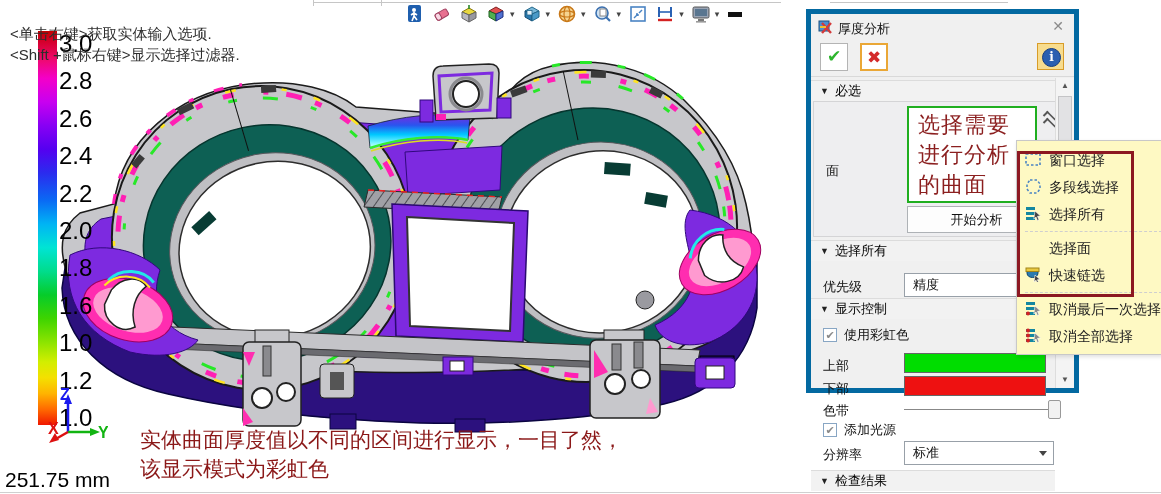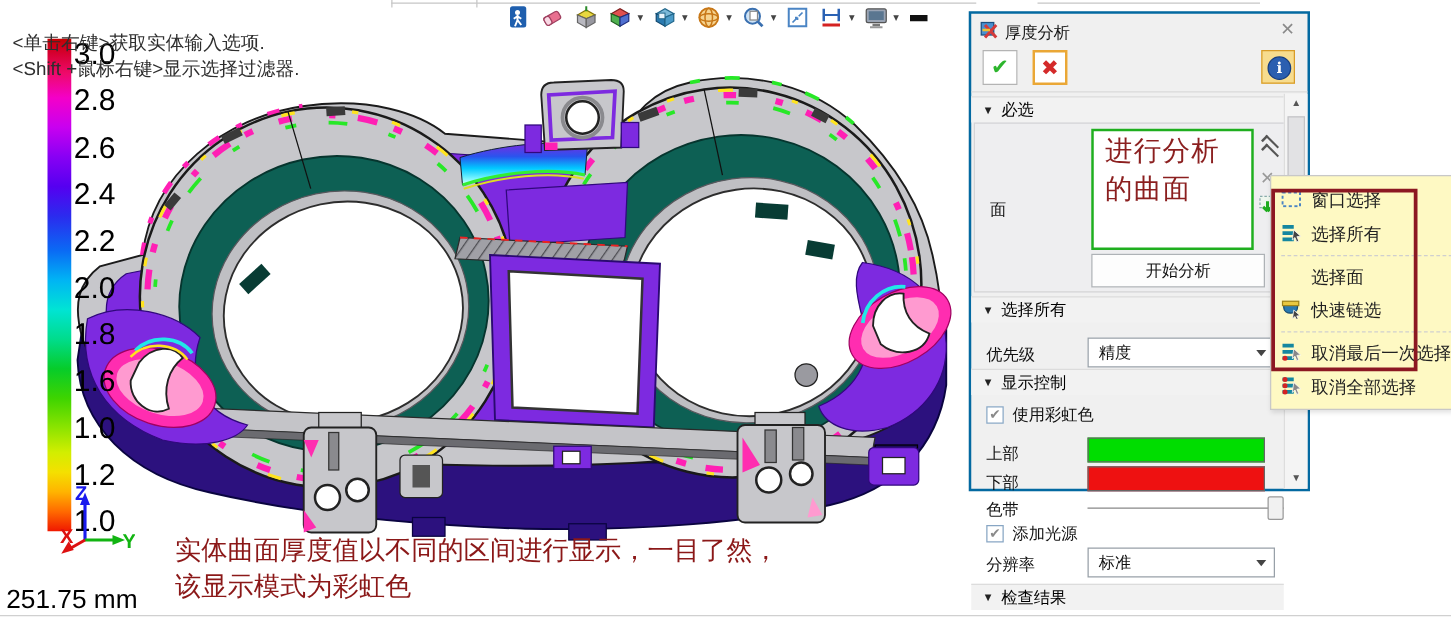--- a/index.html
+++ b/index.html
@@ -16,22 +16,22 @@
            font-family:Liberation Sans, sans-serif}
   .measure{left:5px;top:468px;font-size:21px;color:#000}
   
   .toolbar{left:405px;top:2px;height:24px;display:flex;align-items:center;gap:7px}
   .tbi{width:20px;height:20px;display:inline-block}
   .tb-caret{font-size:9px;color:#444;margin-left:-3px}
   .chrome{background:#c6c6c6}
   
   #model{left:0;top:0}
   
-  .panel{left:775px;top:9px;width:273px;height:384px;background:#f0f0f0;
-         border:2px solid #0369a1;box-sizing:border-box;font-size:13px}
+  .panel{left:806px;top:9px;width:273px;height:384px;background:#f0f0f0;
+         border:5px solid #0369a1;box-sizing:border-box;font-size:13px}
   .ptitle{left:0;top:0;right:0;height:26px}
   .ptitle .t{position:absolute;left:27px;top:6px;font-size:13px;color:#111}
   .pclose{right:10px;top:4px;font-size:14px;color:#8a8a8a}
   .pbtn{width:28px;height:28px;background:#fff;border:1px solid #b4b4b4;box-sizing:border-box;
         text-align:center;line-height:25px;font-size:17px}
   .pbtn.ok{left:9px;top:29px;color:#2db52d}
   .pbtn.cancel{left:49px;top:29px;color:#d42a2a;border:2px solid #eaa736}
   .infobtn{right:10px;top:29px;width:27px;height:27px;background:#f7dc8e;border:1px solid #d89c28;box-sizing:border-box}
   .infobtn .dot{position:absolute;left:4px;top:4px;width:17px;height:17px;border-radius:50%;
         background:#2b5fb0;border:1px solid #163d80;color:#fff;text-align:center;
@@ -321,20 +321,21 @@
     </div>
   <div class="abs hline" style="top:62px"></div>
 
   <div class="abs sec" style="top:66px">
     <span class="tri">▼</span>
     <span class="sl">必选</span>
   </div>
   <div class="abs reqbody">
     <span class="abs facelbl">面</span>
     <div class="abs greenbox">
+      <div>选择需要</div>
       <div>进行分析</div>
       <div>的曲面</div>
     </div>
     <div class="abs sideicons">
       <div>
           <div class="chev"></div>
           <div class="chev" style="margin-top:-1px"></div>
         </div>
       <div class="clr-x">✕</div>
       <svg width="18" height="18">
@@ -391,20 +392,26 @@
 </div>
 
 <div class="menu abs">
   <div class="mi">
     <span class="ic"><svg width="16" height="13">
           <rect x="1" y="1" width="14" height="11" fill="none" stroke="#4a84c4" stroke-width="1.6" stroke-dasharray="2.5 2"></rect>
         </svg></span>
     <span>窗口选择</span>
   </div>
   <div class="mi">
+    <span class="ic"><svg width="15" height="15">
+          <polygon points="4,1 11,1 14,5 14,10 11,14 4,14 1,10 1,5" fill="none" stroke="#4a84c4" stroke-width="1.5" stroke-dasharray="2.5 2"></polygon>
+        </svg></span>
+    <span>多段线选择</span>
+  </div>
+  <div class="mi">
     <span class="ic"><svg width="17" height="15">
           <rect x="1" y="1" width="9" height="3" fill="#1487a0"></rect>
           <rect x="1" y="6" width="9" height="3" fill="#1487a0"></rect>
           <rect x="1" y="11" width="9" height="3" fill="#1487a0"></rect>
           <polygon points="10,5 15.5,10 12.5,10.3 14,13.8 12.4,14.5 11,11 8.8,13" fill="#444" stroke="#fff" stroke-width="0.6"></polygon>
         </svg></span>
     <span>选择所有</span>
   </div>
   <div class="msep"></div>
   <div class="mi">

